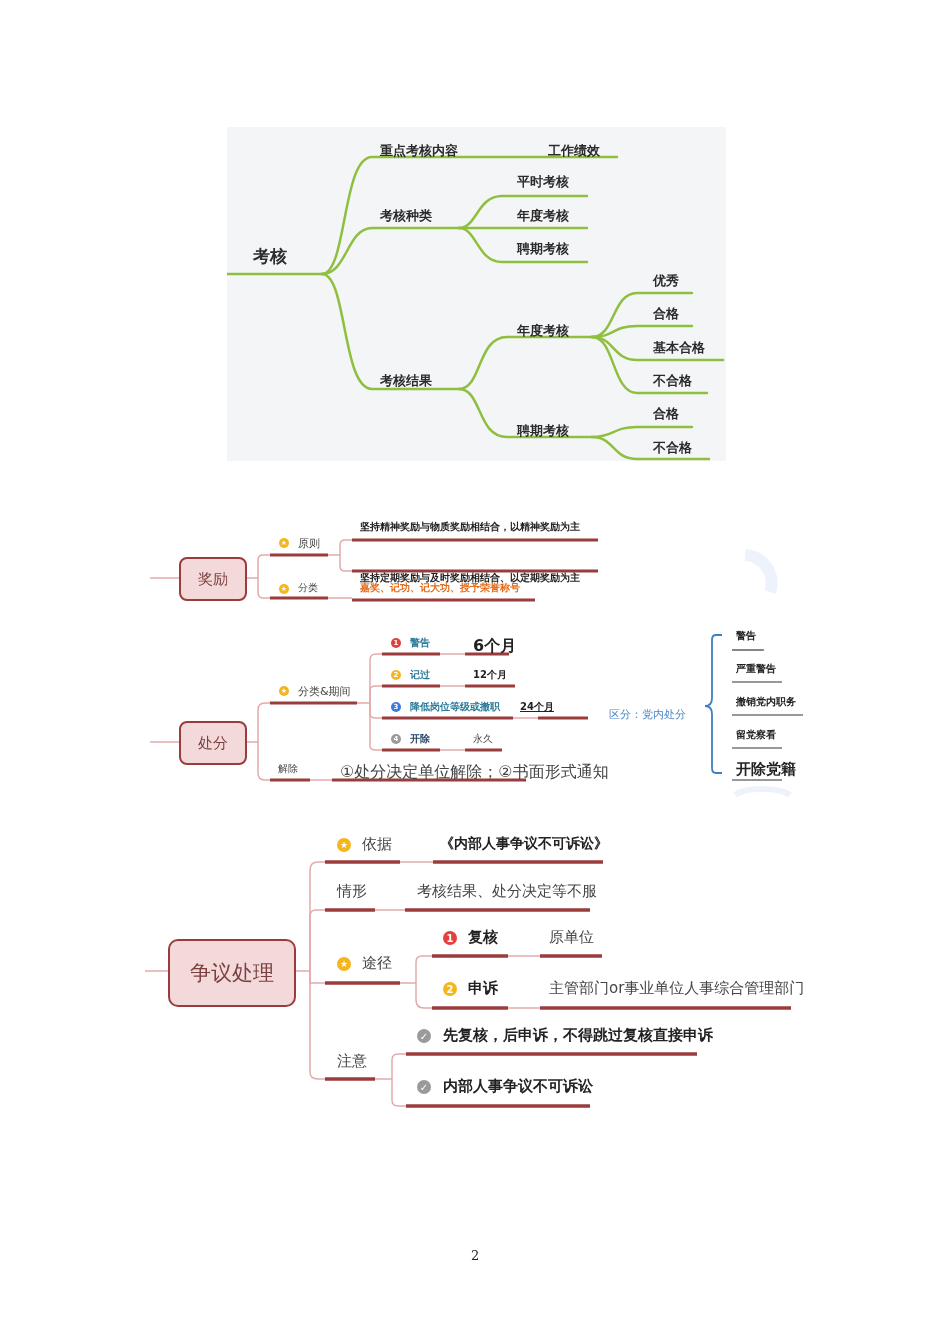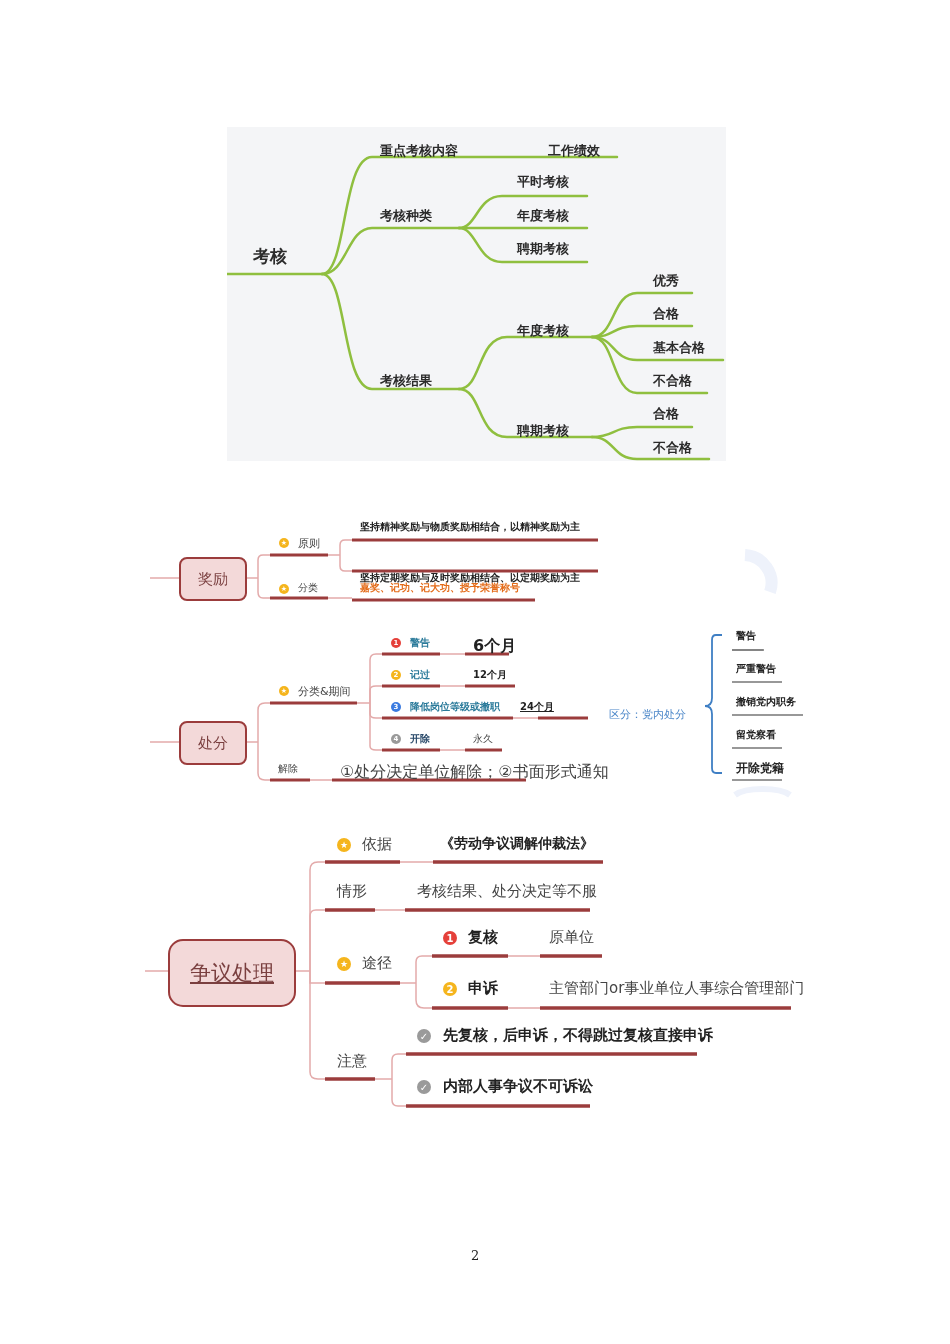--- a/index.html
+++ b/index.html
@@ -171,21 +171,21 @@
 <span class="abs t-gray" style="left:473px;top:732px;font-size:10px;">永久</span>
 
 <span class="abs t-gray" style="left:278px;top:762px;font-size:10px;">解除</span>
 <span class="abs t-gray" style="left:340px;top:762px;font-size:16px;">①处分决定单位解除；②书面形式通知</span>
 
 <span class="abs t-blue" style="left:609px;top:707px;font-size:11px;">区分：党内处分</span>
 <span class="abs t-bold" style="left:736px;top:629px;font-size:10px;">警告</span>
 <span class="abs t-bold" style="left:736px;top:662px;font-size:10px;">严重警告</span>
 <span class="abs t-bold" style="left:736px;top:695px;font-size:10px;">撤销党内职务</span>
 <span class="abs t-bold" style="left:736px;top:728px;font-size:10px;">留党察看</span>
-<span class="abs t-bold" style="left:736px;top:760px;font-size:12px;text-align:right;">开除党籍</span>
+<span class="abs t-bold" style="left:736px;top:760px;font-size:15px;text-align:right;">开除党籍</span>
 
 <svg class="layer" width="950" height="1344">
   <g fill="none" stroke="#e3aaaa" stroke-width="1.5">
     <path d="M145 971 H168"></path>
     <path d="M295 971 H310"></path>
     <path d="M310 971 V870 Q310 862 318 862 H325"></path>
     <path d="M310 971 V916 Q310 910 316 910 H325"></path>
     <path d="M310 971 V983 H325"></path>
     <path d="M310 971 V1072 Q310 1079 318 1079 H325"></path>
     <path d="M400 862 H433"></path>
@@ -207,27 +207,27 @@
     <path d="M325 983 H400"></path>
     <path d="M432 956 H508"></path>
     <path d="M540 956 H602"></path>
     <path d="M432 1008 H508"></path>
     <path d="M540 1008 H791"></path>
     <path d="M325 1079 H375"></path>
     <path d="M406 1054 H697"></path>
     <path d="M406 1106 H590"></path>
   </g>
 </svg>
-<div class="root-box" style="left:168px;top:939px;width:124px;height:64px;font-size:21px;border-width:2.5px;border-radius:15px;text-decoration:underline;">
+<div class="root-box" style="left:168px;top:939px;width:124px;height:64px;font-size:21px;border-width:2.5px;border-radius:10px;">
   <span>争议处理</span>
 </div>
 
 <div class="badge" style="left:337px;top:838px;width:14px;height:14px;background:#f5b51d;font-size:9px;">★</div>
 <span class="abs t-gray" style="left:362px;top:835px;font-size:15px;">依据</span>
-<span class="abs t-bold" style="left:440px;top:835px;font-size:14px;">《劳动争议调解仲裁法》</span>
+<span class="abs t-bold" style="left:440px;top:835px;font-size:14px;">《内部人事争议不可诉讼》</span>
 
 <span class="abs t-gray" style="left:337px;top:882px;font-size:15px;">情形</span>
 <span class="abs t-gray" style="left:417px;top:882px;font-size:15px;">考核结果、处分决定等不服</span>
 
 <div class="badge" style="left:337px;top:957px;width:14px;height:14px;background:#f5b51d;font-size:9px;">★</div>
 <span class="abs t-gray" style="left:362px;top:954px;font-size:15px;">途径</span>
 
 <div class="badge" style="left:443px;top:931px;width:14px;height:14px;background:#e5403a;font-size:10px;">1</div>
 <span class="abs t-bold" style="left:468px;top:928px;font-size:15px;">复核</span>
 <span class="abs t-gray" style="left:549px;top:928px;font-size:15px;">原单位</span>

